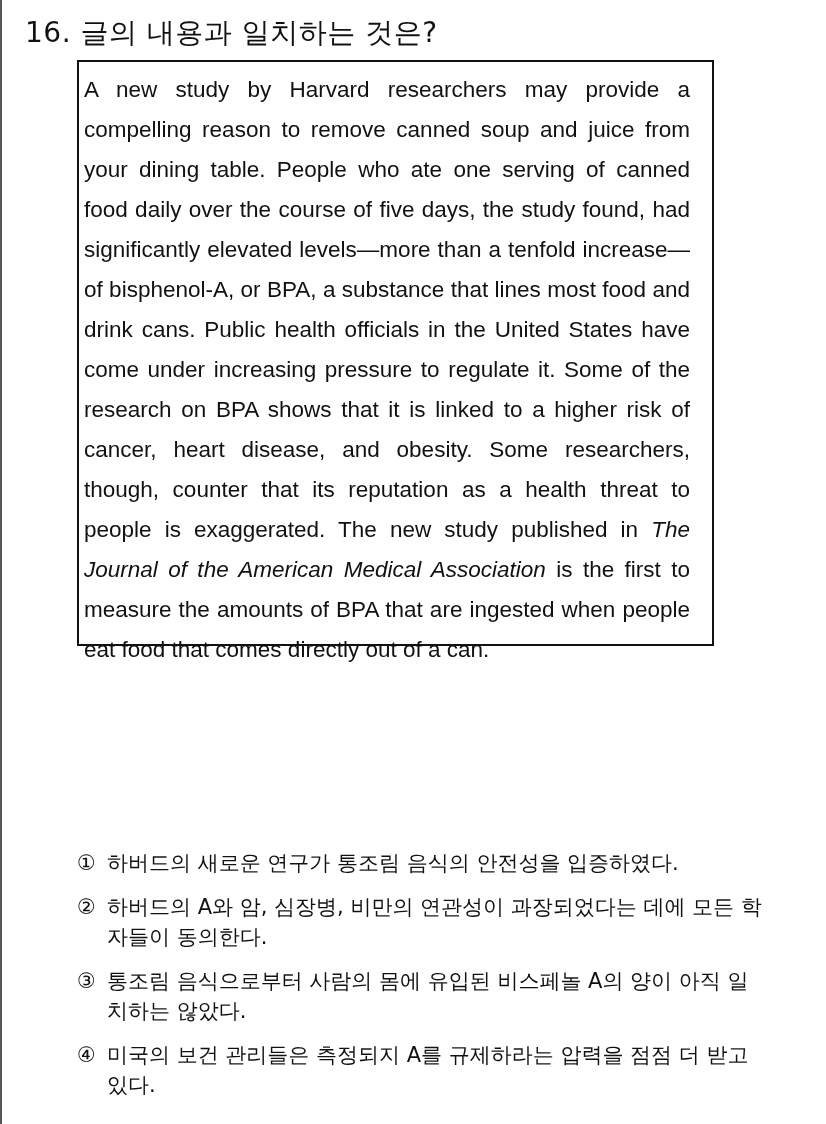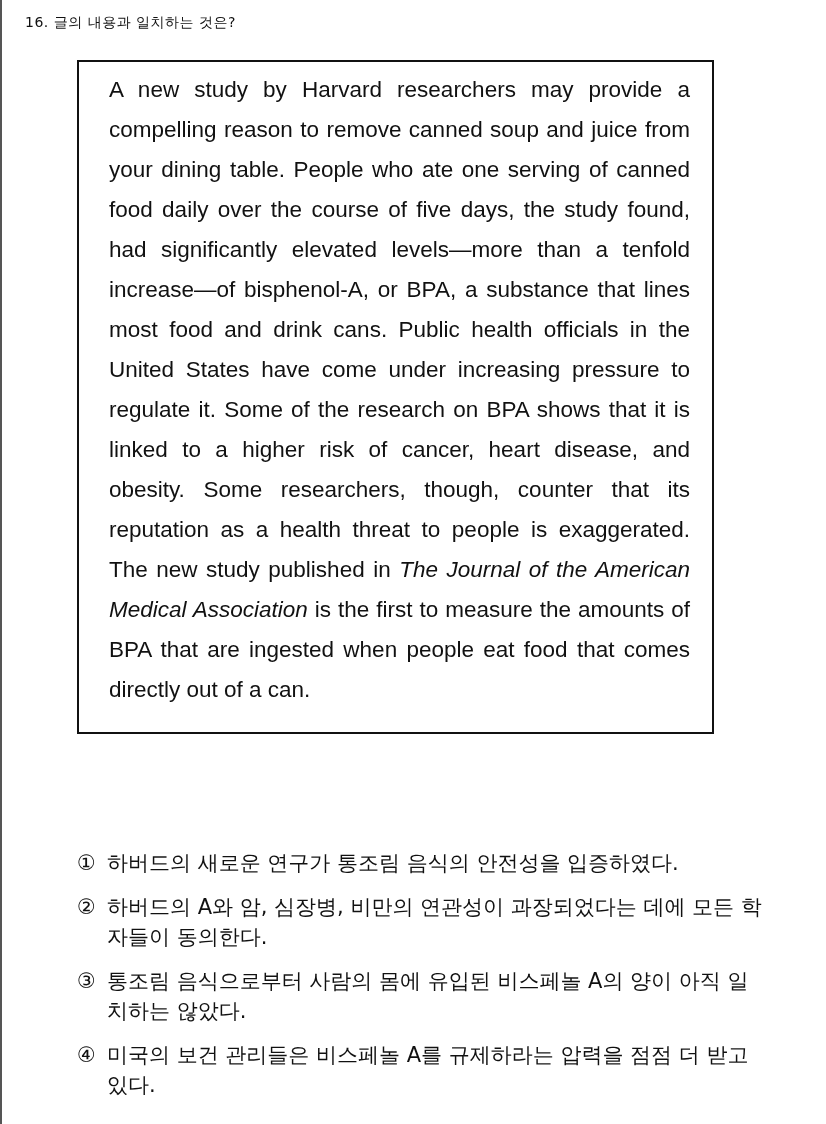--- a/index.html
+++ b/index.html
@@ -1,19 +1,19 @@
 <!DOCTYPE html>
 <html><head>
 <meta charset="utf-8">
 <style>
   html,body{margin:0;padding:0;background:#fff;}
   body{width:826px;height:1124px;position:relative;overflow:hidden;font-family:"DejaVu Sans","Liberation Sans",sans-serif;color:#111;}
   .page-border{position:absolute;left:0;top:0;width:2px;height:1124px;background:#555;}
-  .question{position:absolute;left:25px;top:14px;font-size:14px;letter-spacing:0.5px;}
-  .passage{position:absolute;left:77px;top:60px;width:637px;height:674px;border:2px solid #111;box-sizing:border-box;padding:8px 22px 0 30px;}
+  .question{position:absolute;left:25px;top:14px;font-size:28px;letter-spacing:0.5px;}
+  .passage{position:absolute;left:77px;top:60px;width:637px;height:586px;border:2px solid #111;box-sizing:border-box;padding:8px 22px 0 5px;}
   .passage p{margin:0;font-size:22.5px;line-height:40px;text-align:justify;text-align-last:left;font-family:"Liberation Sans",sans-serif;}
   .passage em{font-style:italic;}
   .choices{position:absolute;left:77px;top:848px;width:690px;}
   .choice{display:flex;font-size:21px;line-height:30px;margin-bottom:14px;}
   .choice .num{width:30px;flex:none;}
   .choice .txt{flex:1;}
 </style>
 </head>
 <body>
 
@@ -36,15 +36,15 @@
   <div class="choice">
     <span class="num">②</span>
     <span class="txt">하버드의 A와 암, 심장병, 비만의 연관성이 과장되었다는 데에 모든 학자들이 동의한다.</span>
   </div>
   <div class="choice">
     <span class="num">③</span>
     <span class="txt">통조림 음식으로부터 사람의 몸에 유입된 비스페놀 A의 양이 아직 일치하는 않았다.</span>
   </div>
   <div class="choice">
     <span class="num">④</span>
-    <span class="txt">미국의 보건 관리들은 비스페놀 A를 규제하라는 압력을 점점 더 받고 있다.</span>
+    <span class="txt">미국의 보건 관리들은 측정되지 A를 규제하라는 압력을 점점 더 받고 있다.</span>
   </div>
 </div>
 
 </body></html>

